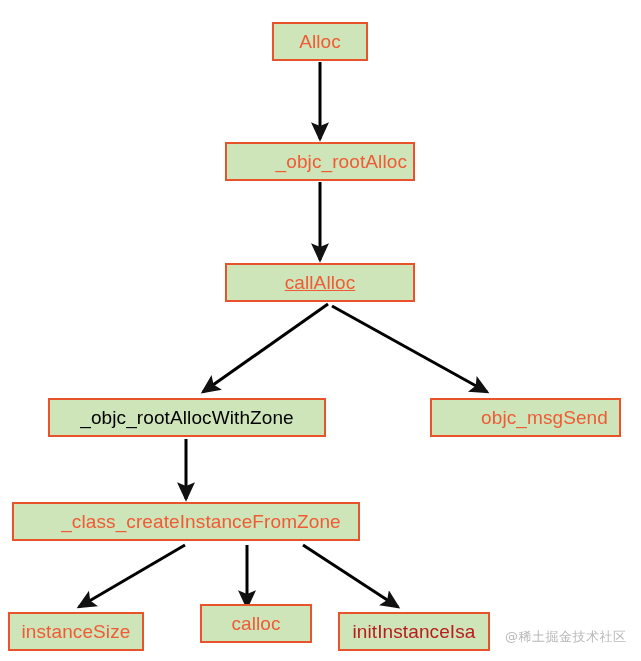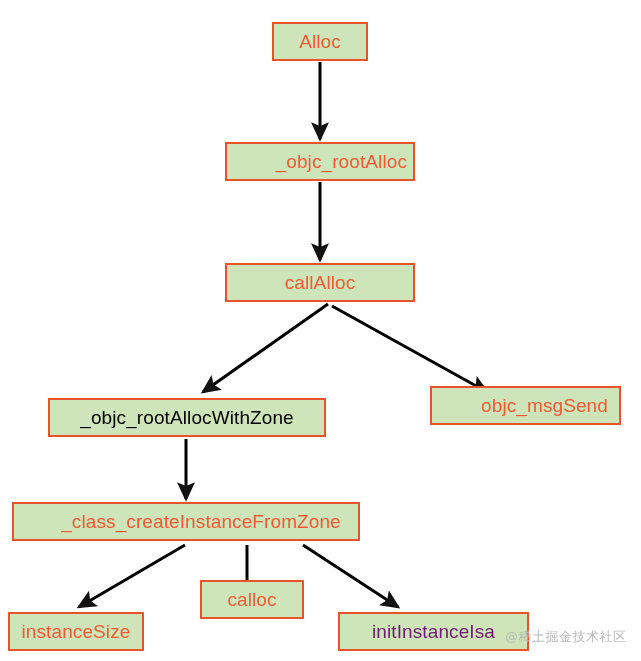--- a/index.html
+++ b/index.html
@@ -78,38 +78,38 @@
       </g>
   </svg>
 
   <div id="nodes-layer">
       <div class="node" style="left: 272px; top: 22px; width: 96px; height: 39px; background: rgb(205, 229, 185); border-color: rgb(232, 83, 43); color: rgb(240, 90, 53);">
         <span class="node-label">Alloc</span>
       </div>
       <div class="node" style="left: 225px; top: 142px; width: 190px; height: 39px; background: rgb(205, 229, 185); border-color: rgb(232, 83, 43); color: rgb(240, 90, 53); justify-content: flex-end;">
         <span class="node-label">_objc_rootAlloc</span>
       </div>
-      <div class="node" style="left: 225px; top: 263px; width: 190px; height: 39px; background: rgb(205, 229, 185); border-color: rgb(232, 83, 43); color: rgb(240, 90, 53);">
+      <div class="node" style="left: 225px; top: 263px; width: 190px; height: 39px; background: rgb(205, 229, 185); border-color: rgb(232, 83, 43); color: rgb(240, 90, 53); text-decoration: underline;">
         <span class="node-label">callAlloc</span>
       </div>
       <div class="node" style="left: 48px; top: 398px; width: 278px; height: 39px; background: rgb(205, 229, 185); border-color: rgb(232, 83, 43); color: #000000;">
         <span class="node-label">_objc_rootAllocWithZone</span>
       </div>
-      <div class="node" style="left: 430px; top: 386px; width: 191px; height: 39px; background: rgb(205, 229, 185); border-color: rgb(232, 83, 43); color: rgb(240, 90, 53); padding-left: 44px;">
+      <div class="node" style="left: 430px; top: 398px; width: 191px; height: 39px; background: rgb(205, 229, 185); border-color: rgb(232, 83, 43); color: rgb(240, 90, 53); padding-left: 44px;">
         <span class="node-label">objc_msgSend</span>
       </div>
       <div class="node" style="left: 12px; top: 502px; width: 348px; height: 39px; background: rgb(205, 229, 185); border-color: rgb(232, 83, 43); color: rgb(240, 90, 53); padding-left: 36px;">
         <span class="node-label">_class_createInstanceFromZone</span>
       </div>
       <div class="node" style="left: 8px; top: 612px; width: 136px; height: 39px; background: rgb(205, 229, 185); border-color: rgb(232, 83, 43); color: rgb(240, 90, 53);">
         <span class="node-label">instanceSize</span>
       </div>
-      <div class="node" style="left: 200px; top: 580px; width: 104px; height: 39px; background: rgb(205, 229, 185); border-color: rgb(232, 83, 43); color: rgb(240, 90, 53);">
+      <div class="node" style="left: 200px; top: 604px; width: 112px; height: 39px; background: rgb(205, 229, 185); border-color: rgb(232, 83, 43); color: rgb(240, 90, 53);">
         <span class="node-label">calloc</span>
       </div>
-      <div class="node" style="left: 338px; top: 612px; width: 191px; height: 39px; background: rgb(205, 229, 185); border-color: rgb(232, 83, 43); color: #701a75;">
+      <div class="node" style="left: 338px; top: 612px; width: 152px; height: 39px; background: rgb(205, 229, 185); border-color: rgb(232, 83, 43); color: #b91c1c;">
         <span class="node-label">initInstanceIsa</span>
       </div>
     </div>
 
   <div id="watermark" style="left: 505px; top: 628px; color: rgb(185, 185, 185);">@稀土掘金技术社区</div>
 
 </div>
 
 </body></html>

